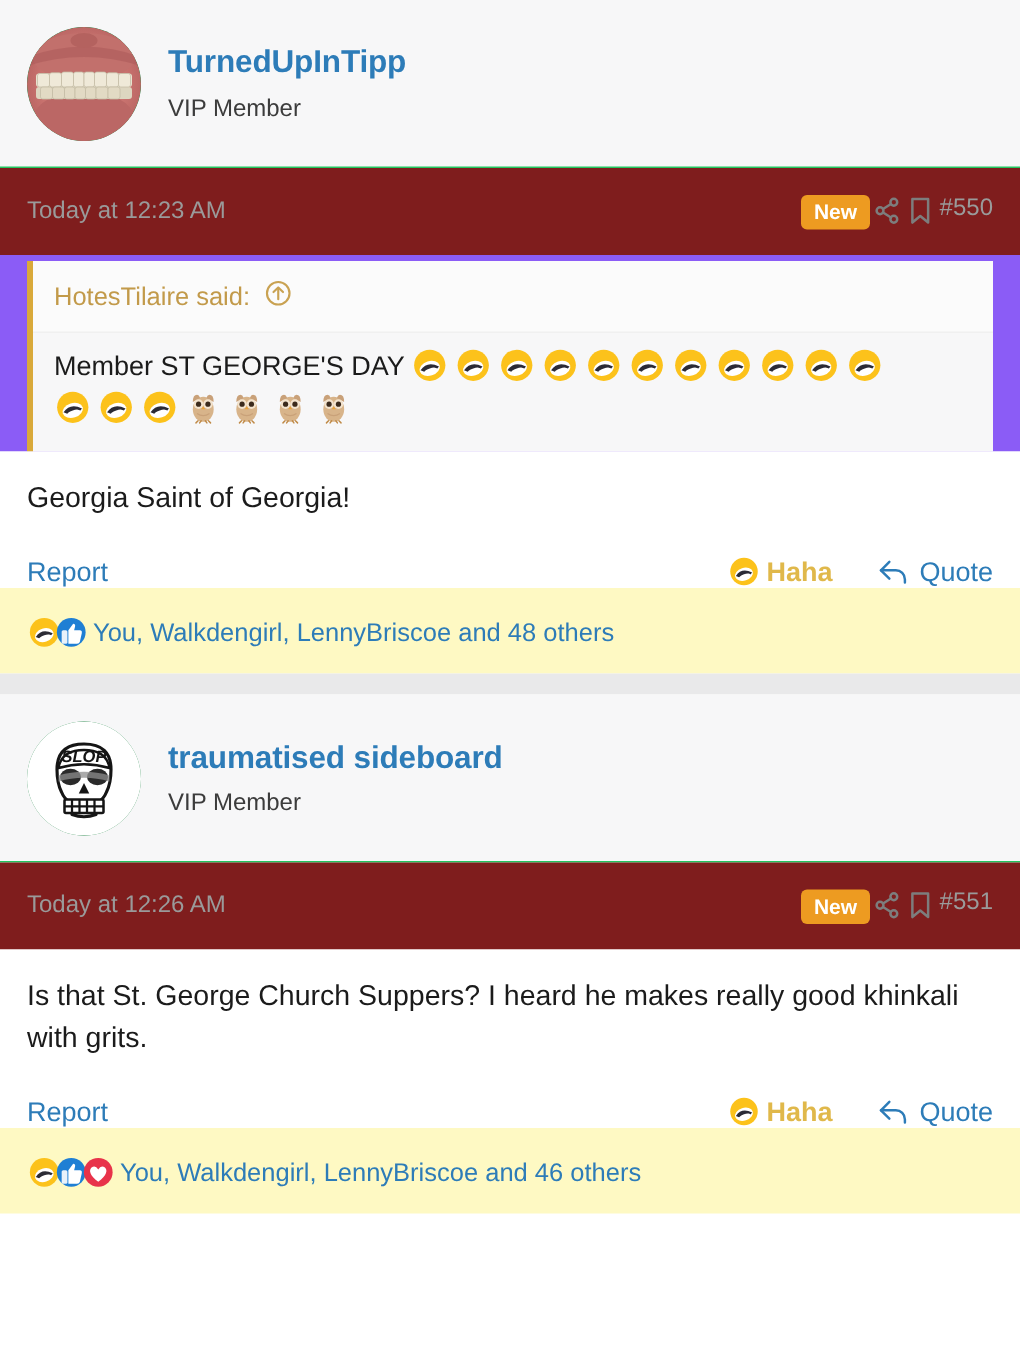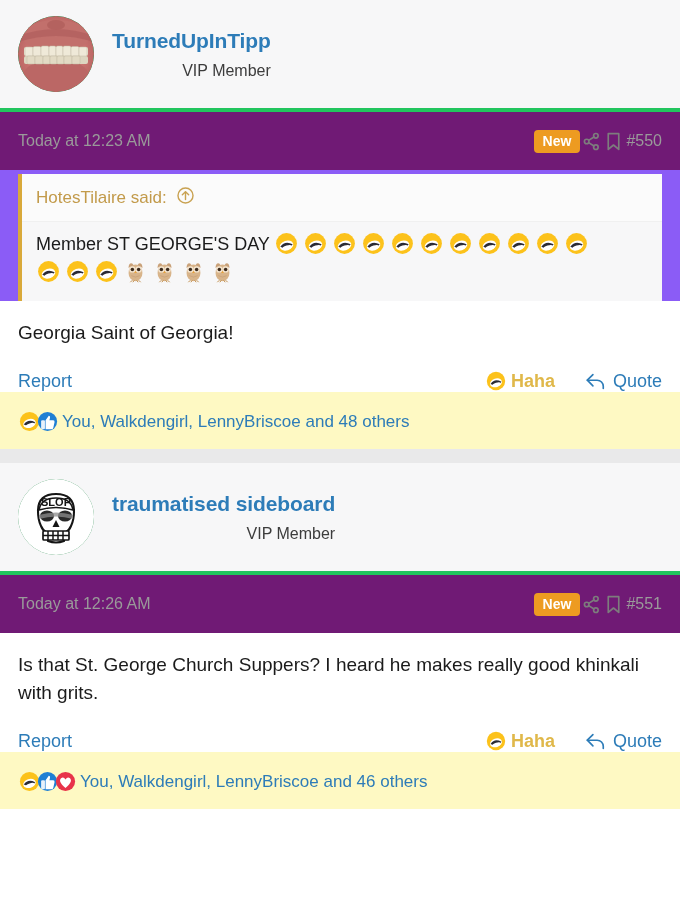--- a/index.html
+++ b/index.html
@@ -10,35 +10,35 @@
     background: #ffffff;
     font-family: "Liberation Sans", sans-serif;
     overflow: hidden;
   }
 
   .forum { width: 680px; }
 
   
   .post-header {
     background: #f7f7f8;
-    border-bottom: 4px solid #22c55e;
+    border-bottom: 1px solid #22c55e;
     display: flex;
     align-items: center;
     padding: 12px 18px;
     height: 112px;
-    text-align: right;
   }
   .avatar {
     width: 76px;
     height: 76px;
     border-radius: 50%;
     flex: 0 0 76px;
     overflow: hidden;
     position: relative;
     background: #15803d;
+    font-style: italic;
   }
   .avatar svg { display: block; width: 100%; height: 100%; }
 
   .user-meta { margin-left: 18px; display: flex; flex-direction: column; justify-content: center; }
   .username {
     color: #2d7cb8;
     font-size: 21px;
     font-weight: bold;
     line-height: 1.25;
     letter-spacing: -0.1px;
@@ -49,24 +49,24 @@
     margin-top: 7px;
     line-height: 1.2;
   }
 
   
   .meta-row {
     display: flex;
     align-items: center;
     padding: 0 18px;
     height: 58px;
-    background: #701a75;
+    background: #7f1d1d;
   }
   .post-date { color: #9a9a9a; font-size: 16px; }
-  .meta-right { margin-left: auto; display: flex; align-items: center; }
+  .meta-right { margin-left: auto; display: flex; }
   .badge-new {
     background: #ed9b21;
     color: #ffffff;
     font-size: 14px;
     font-weight: bold;
     border-radius: 4px;
     padding: 4px 9px 5px;
     line-height: 1;
   }
   .icon-btn {

